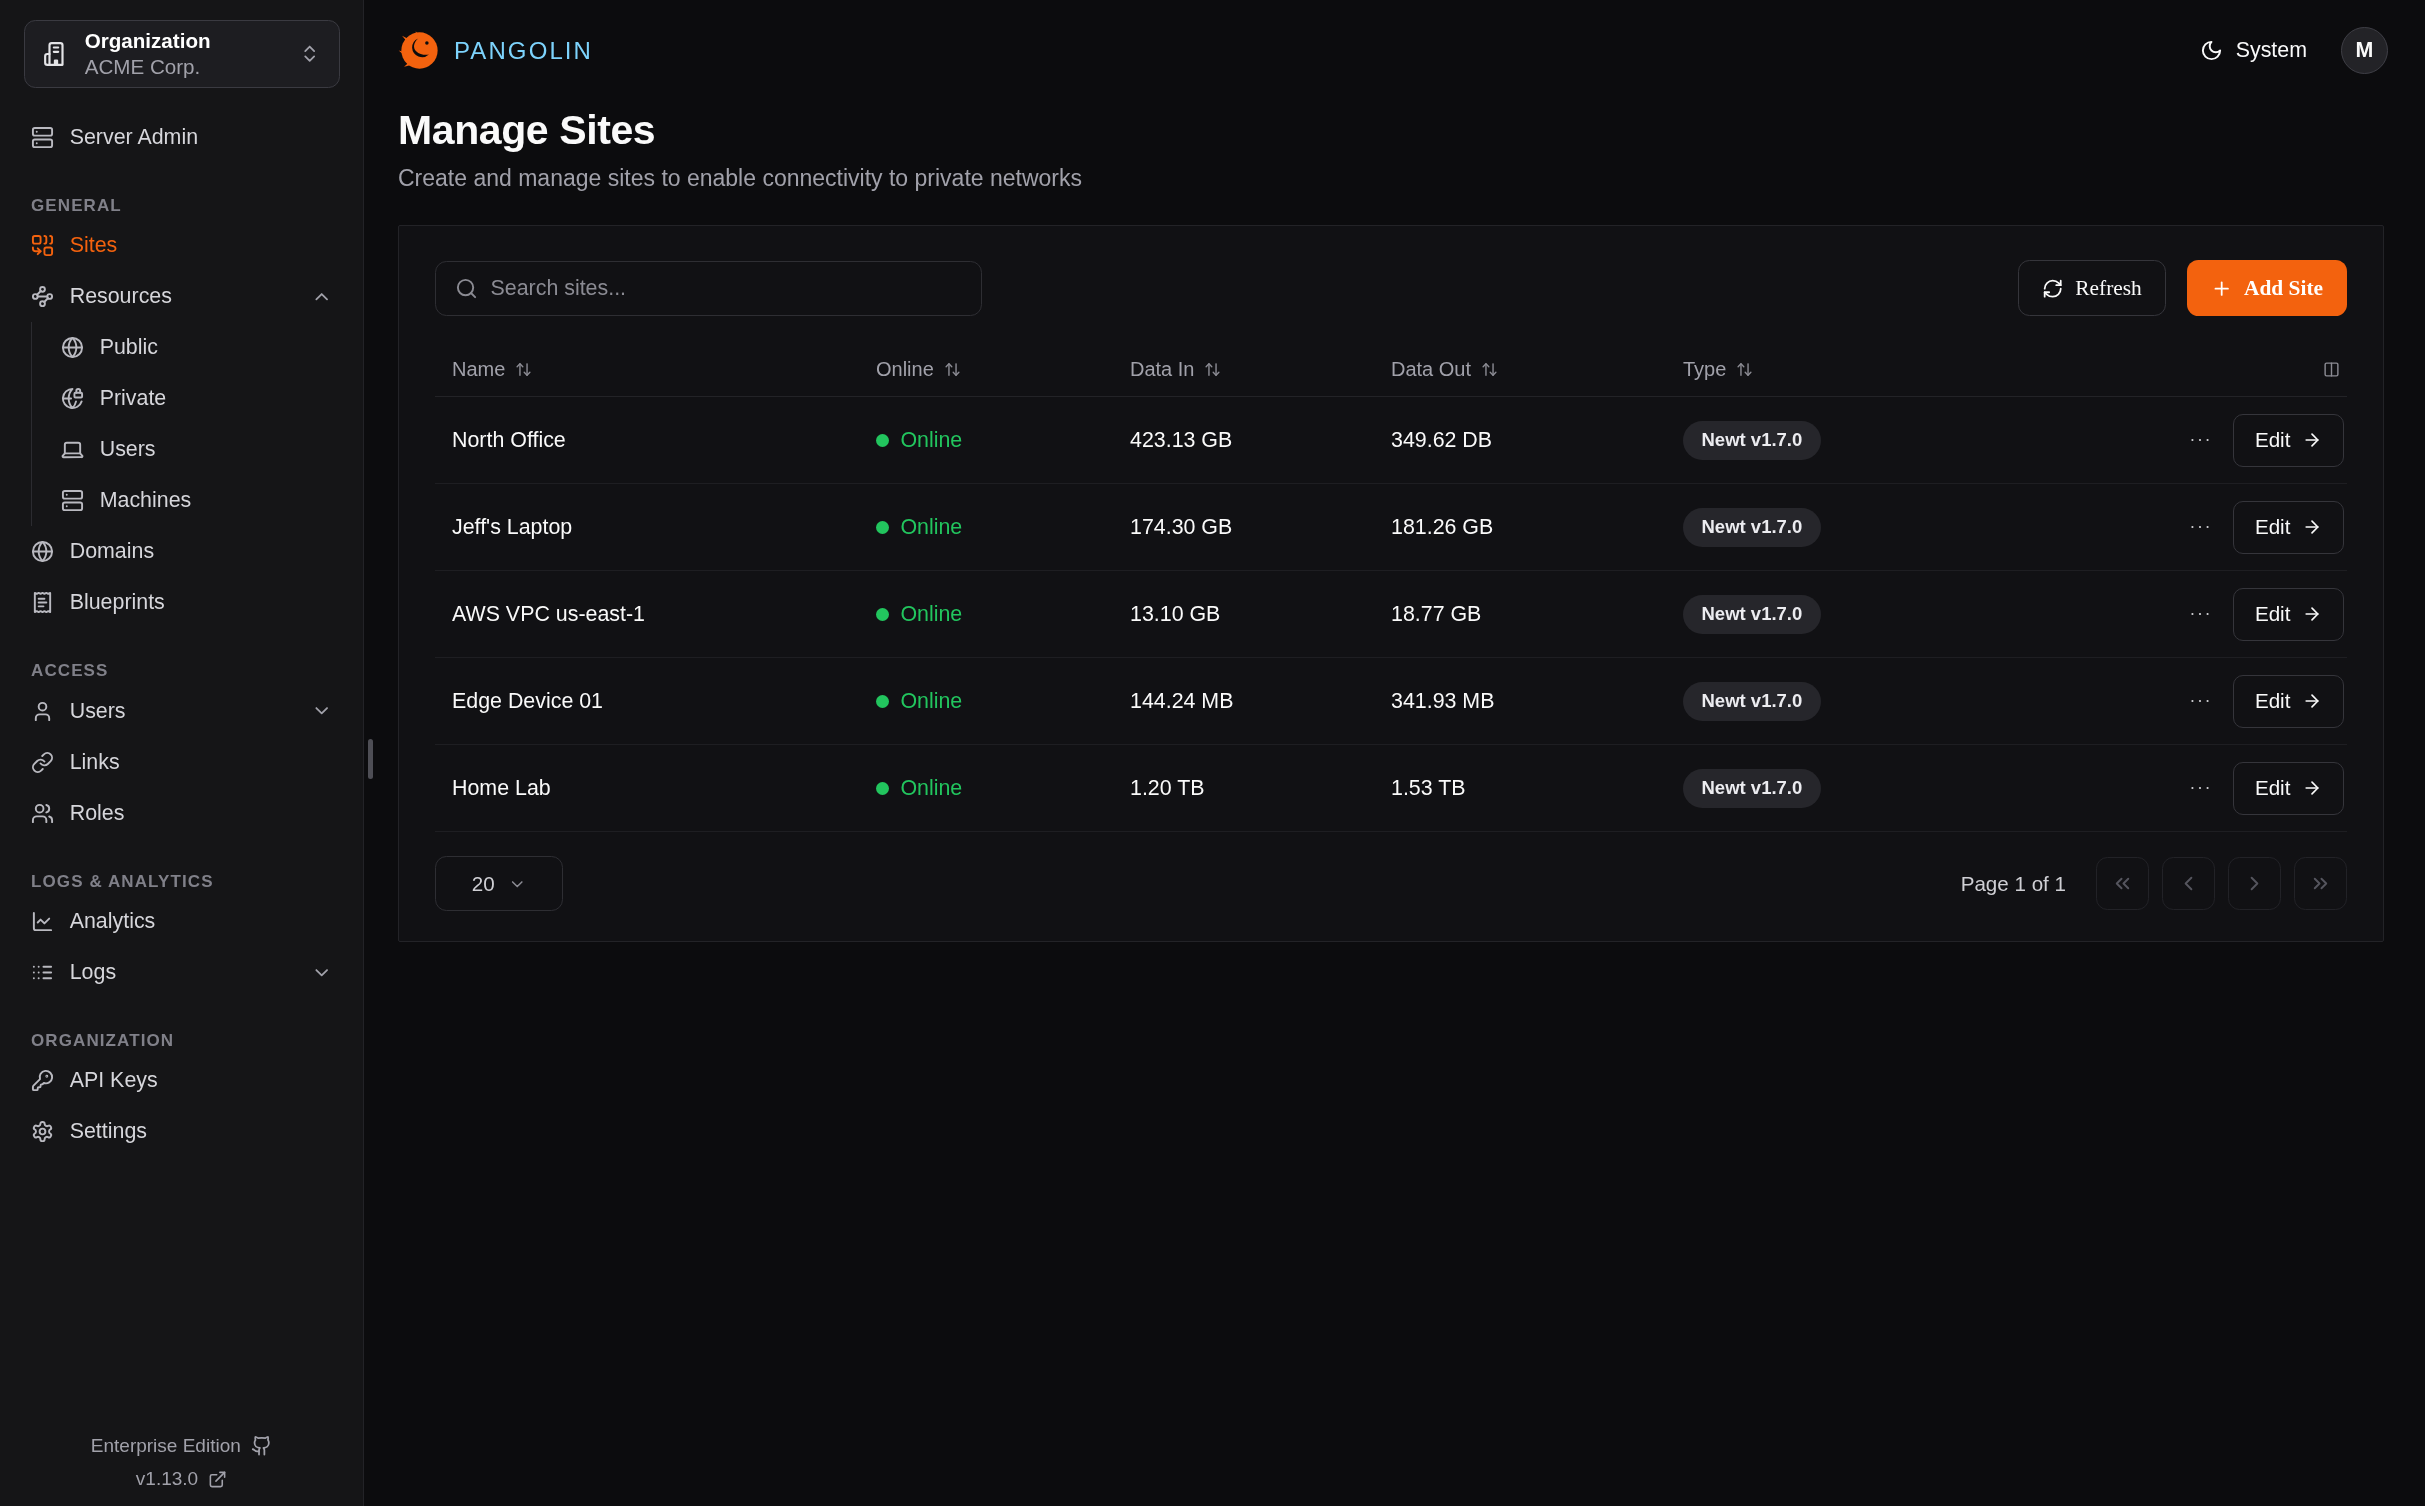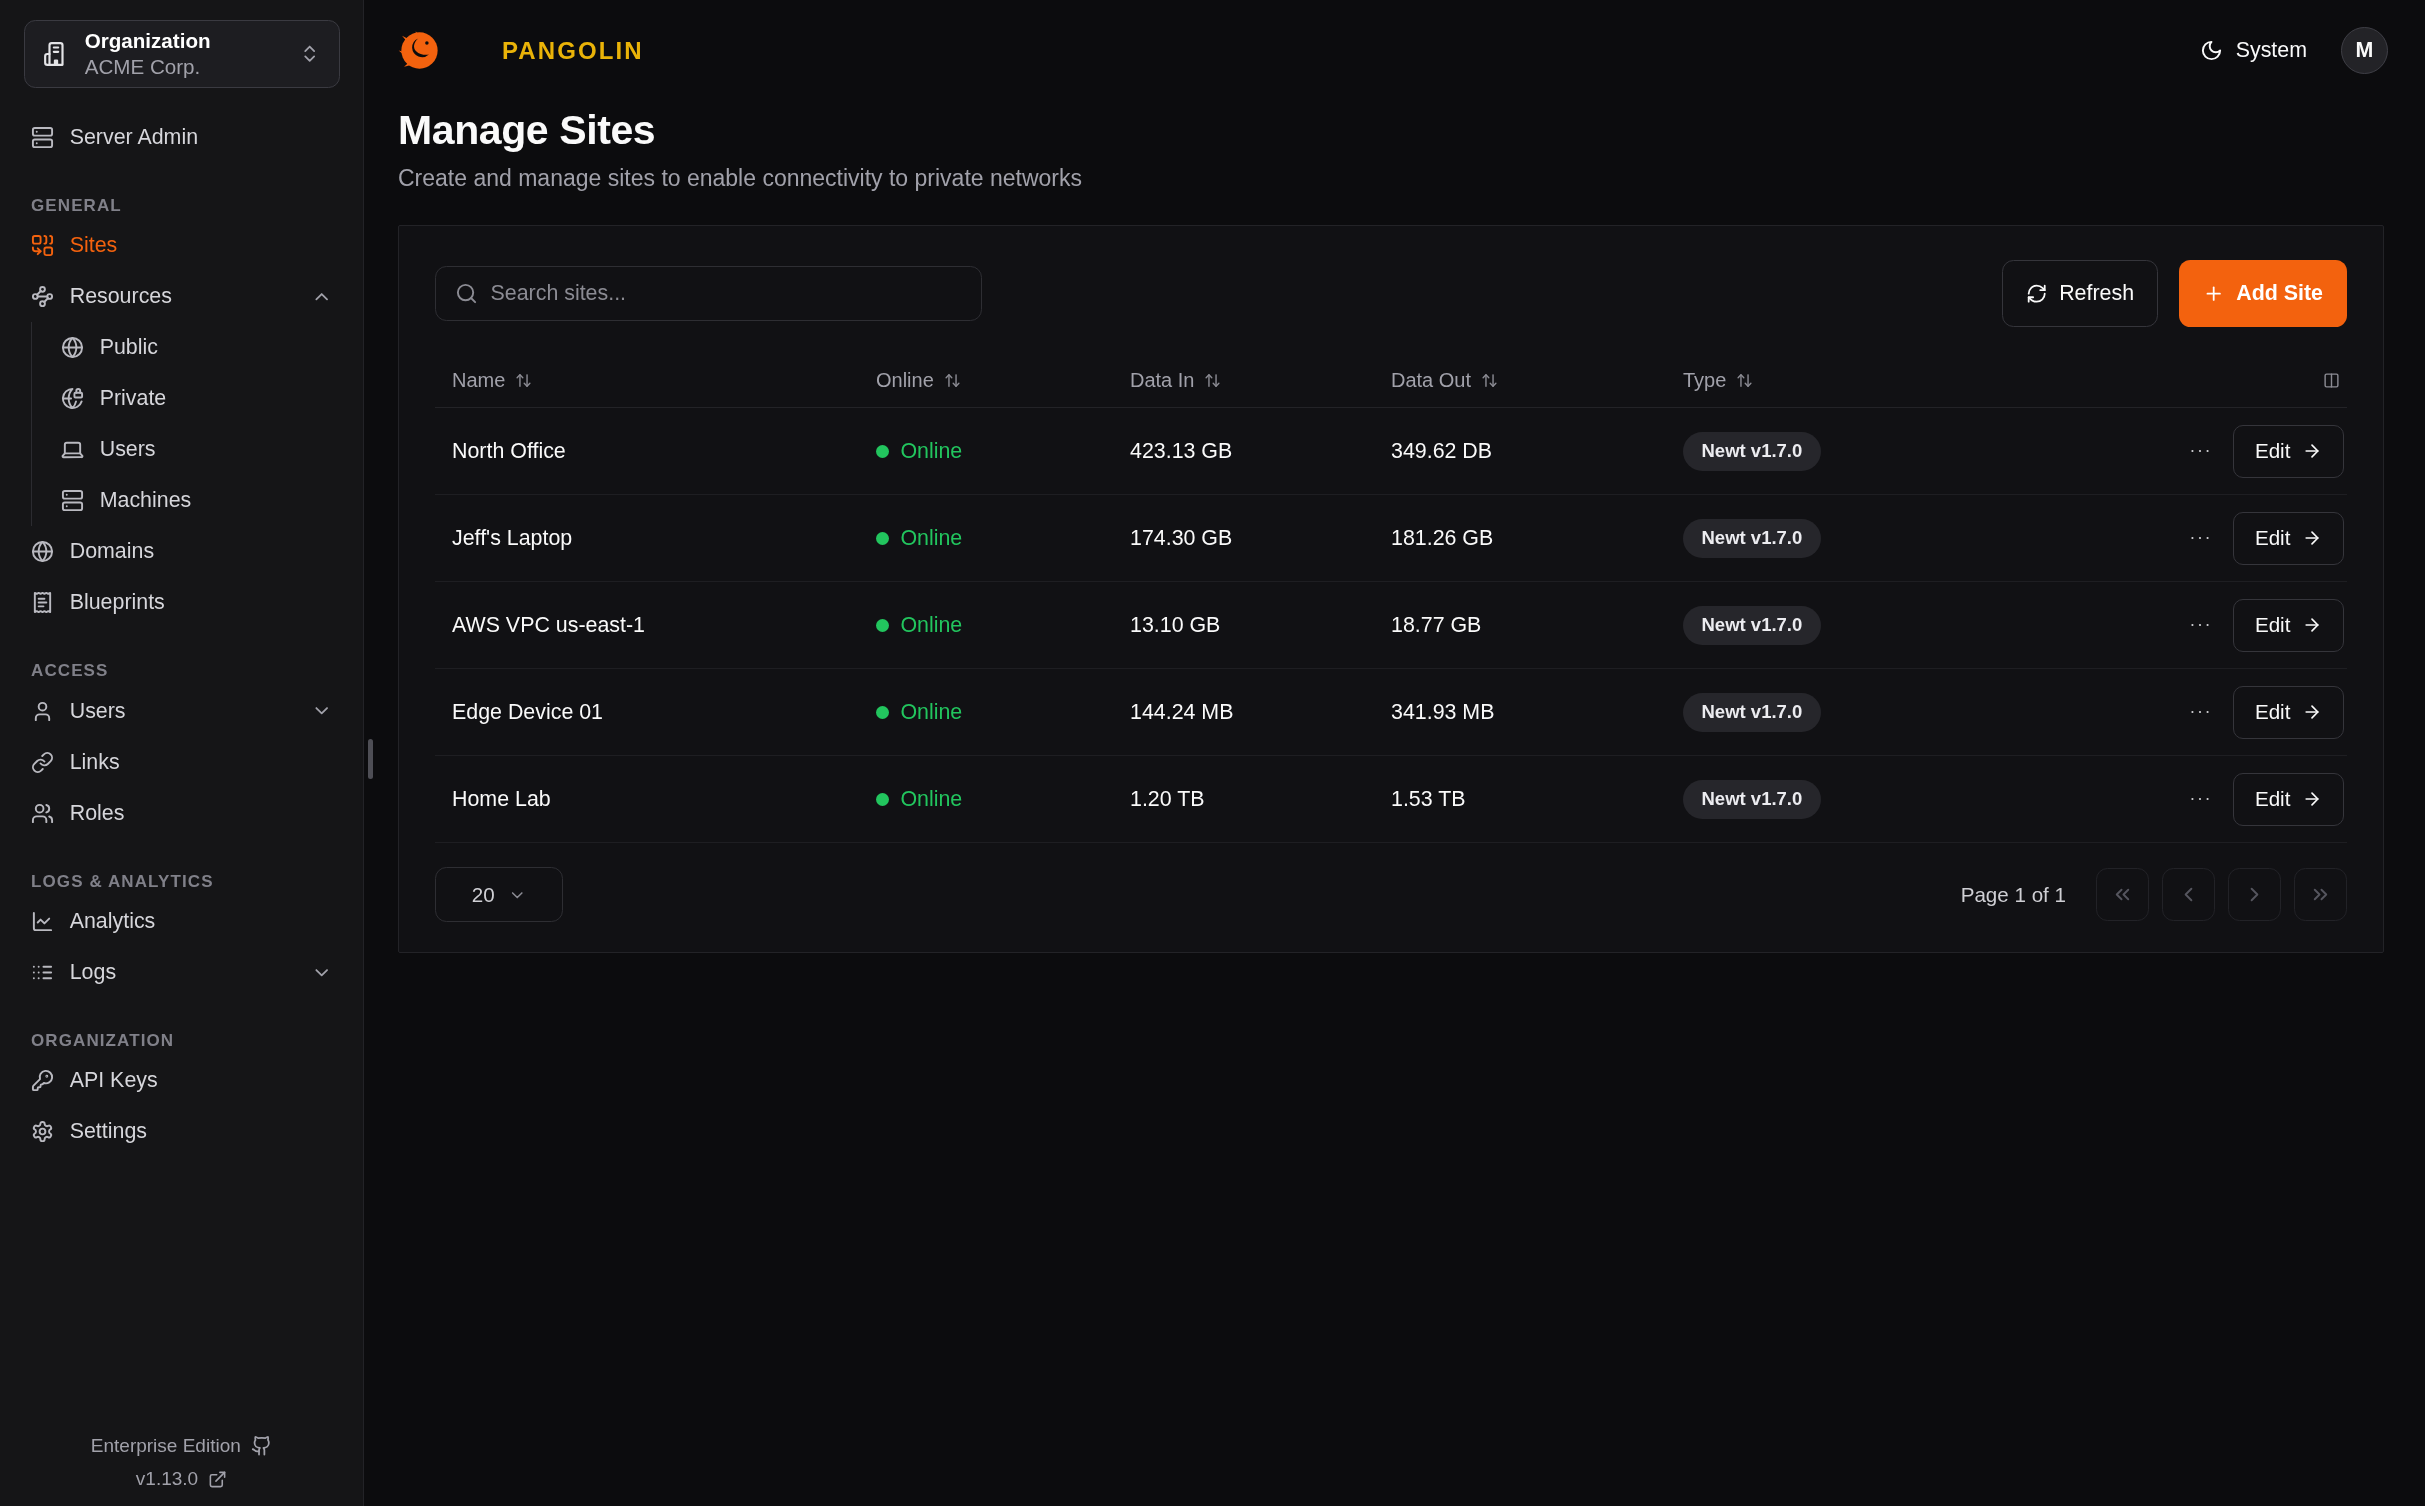--- a/index.html
+++ b/index.html
@@ -31,36 +31,36 @@
   .nav-children{border-left:1.4px solid #2b2b30;margin-left:31px;}
   .nav-children .nav-item{padding-left:29px;}
   .sidebar-footer{margin-top:auto;padding-bottom:15.7px;display:flex;flex-direction:column;align-items:center;gap:11.4px;color:var(--muted);font-size:19px;}
   .footer-line{display:flex;align-items:center;gap:10px;cursor:pointer;}
   .resize-handle{position:absolute;left:368px;top:739px;width:5px;height:40px;border-radius:2.8px;background:#4e4e55;z-index:5;cursor:col-resize;}
 
   
   .main{flex:1;display:flex;flex-direction:column;}
   .topbar{display:flex;align-items:center;padding:27px 38px 0 34px;}
   .brand{display:flex;align-items:center;gap:13px;}
-  .brand-name{font-size:24px;font-weight:700;letter-spacing:2.1px;color:#eab308;margin-left:48px;}
+  .brand-name{font-size:24px;font-weight:400;letter-spacing:2.1px;color:#7dd3fc;}
   .topbar-right{margin-left:auto;display:flex;align-items:center;gap:34px;}
   .theme-toggle{display:flex;align-items:center;gap:13px;font-size:21.4px;font-weight:500;color:#fafafa;cursor:pointer;}
   .avatar{width:47px;height:47px;border-radius:50%;background:#232327;border:1.4px solid #3f3f46;display:flex;align-items:center;justify-content:center;font-size:21.4px;font-weight:700;cursor:pointer;}
 
   .page-head{padding:33px 34px 0;}
   .page-title{font-size:41px;font-weight:800;letter-spacing:-0.4px;}
   .page-subtitle{margin-top:11.4px;font-size:23px;color:var(--muted);}
 
   .card{margin:33px 42px 0 34px;background:var(--card-bg);border:0.7px solid var(--border);border-radius:2px;padding:34px 36px 30px;}
   .toolbar{display:flex;align-items:center;}
   .search{width:547px;height:55px;border:0.7px solid var(--input-border);border-radius:11.4px;display:flex;align-items:center;gap:13px;padding:0 18.5px;color:#8b8b93;}
   .search input{flex:1;background:none;border:none;outline:none;font-size:21.4px;color:#e4e4e7;font-family:"Liberation Sans",sans-serif;}
   .search input::placeholder{color:#8b8b93;}
   .toolbar-actions{margin-left:auto;display:flex;gap:21.4px;}
-  .btn{height:67px;border-radius:11.4px;display:flex;align-items:center;gap:11.4px;font-size:21.4px;cursor:pointer;font-family:Liberation Sans, sans-serif;}
+  .btn{height:56px;border-radius:11.4px;display:flex;align-items:center;gap:11.4px;font-size:21.4px;cursor:pointer;font-family:Liberation Serif, serif;}
   .btn-outline{border:0.7px solid #35353b;background:transparent;color:#fafafa;padding:0 23px;font-weight:500;}
   .btn-primary{border:none;background:var(--accent);color:#fff;padding:0 24px;font-weight:600;}
 
   .table{margin-top:27px;}
   .thead,.row{display:grid;grid-template-columns:424px 254px 261px 292px 1fr 178px;align-items:center;}
   .thead{height:54px;border-bottom:0.7px solid var(--border);color:var(--muted);font-size:20px;}
   .th{display:flex;align-items:center;gap:10px;padding-left:17px;cursor:pointer;}
   .th svg{width:17px;height:17px;color:#8b8b93;}
   .th-actions{display:flex;justify-content:flex-end;padding-right:7.1px;}
   .cols-btn{color:#a1a1aa;cursor:pointer;}

